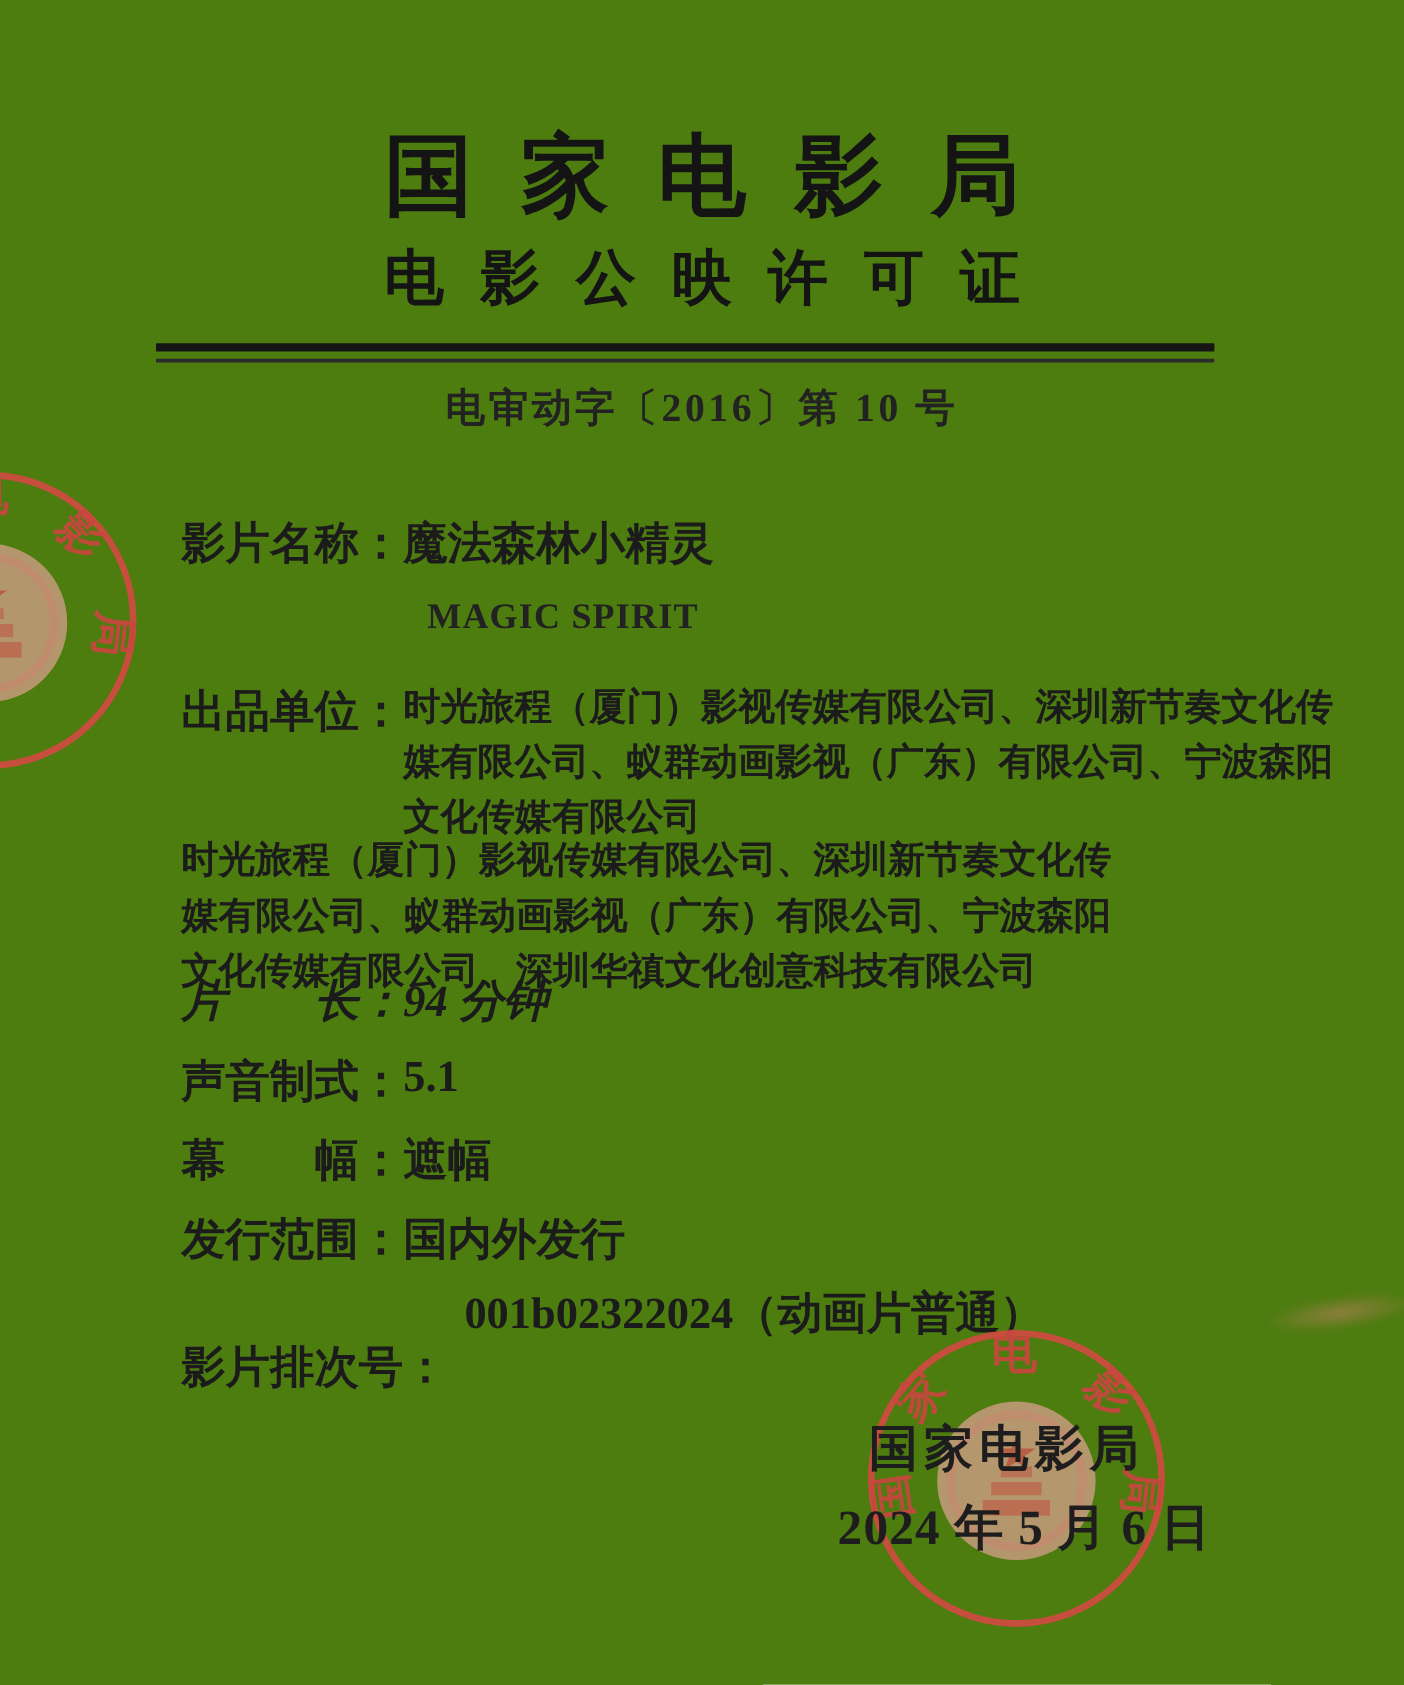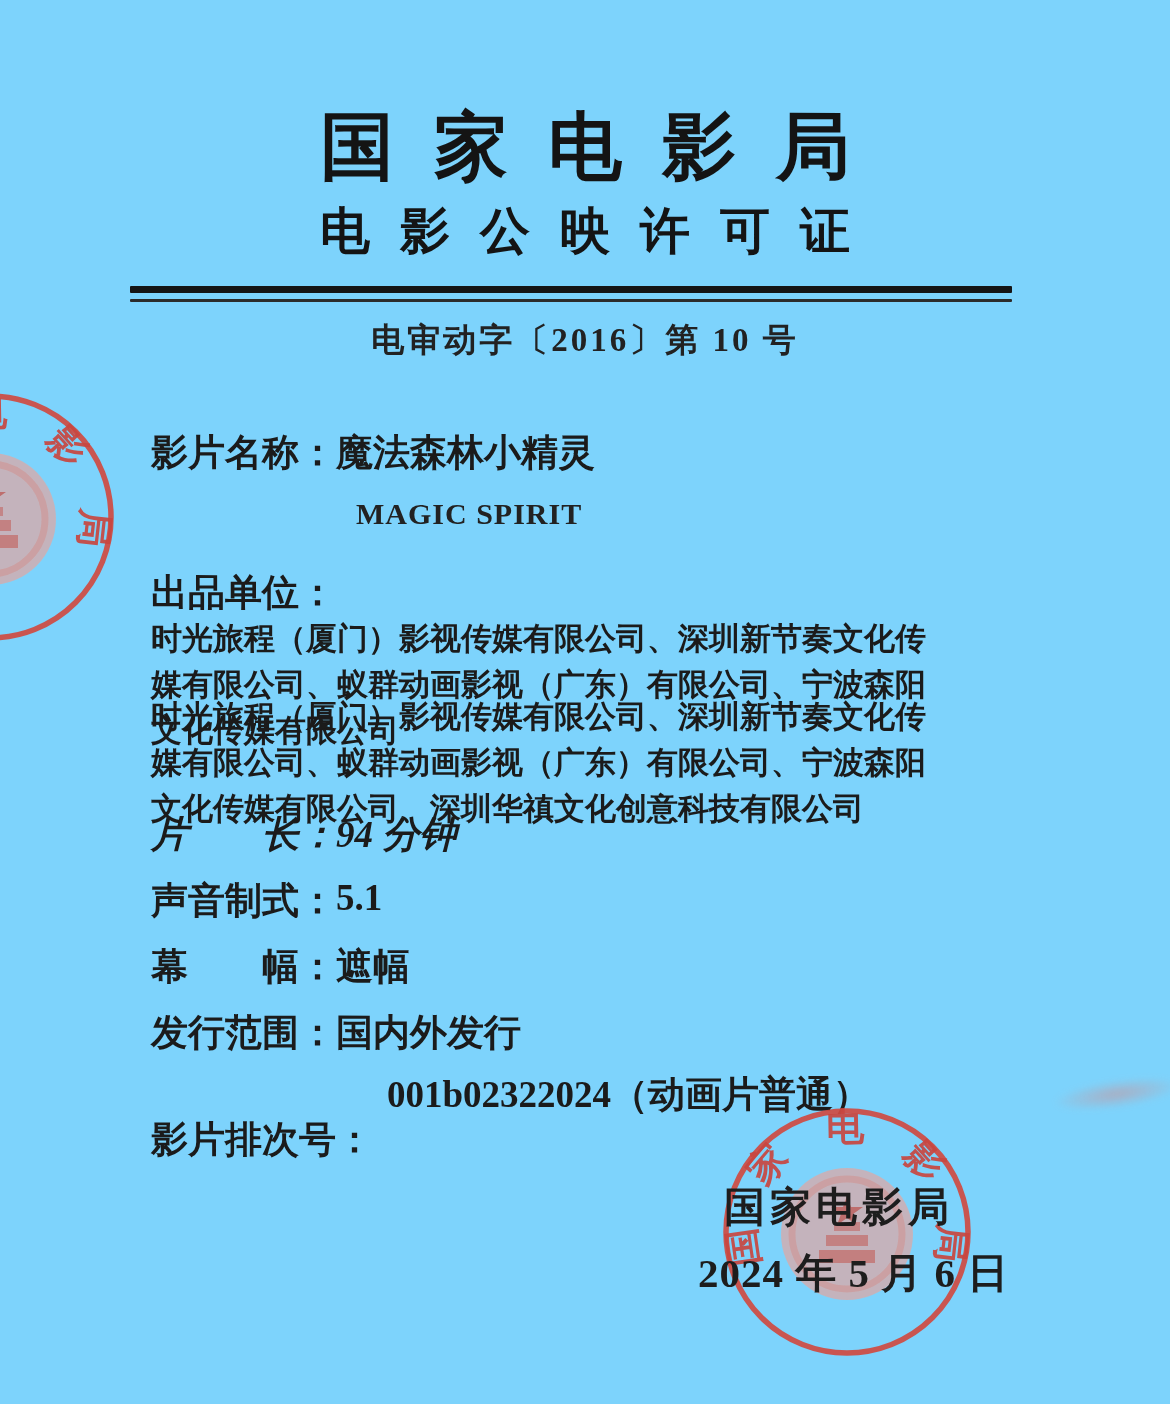--- a/index.html
+++ b/index.html
@@ -1,19 +1,19 @@
 <!DOCTYPE html>
 <html><head>
 <meta charset="utf-8">
 <style>
   html,body{margin:0;padding:0;}
   .page{
     position:relative;
     width:1170px;height:1404px;
-    background:#7dd3fc;
+    background:#4d7c0f;
     overflow:hidden;
     font-family:"Liberation Serif","DejaVu Serif",serif;
     color:#1b1b1b;
   }
   .title{
     position:absolute;left:0;width:100%;
     text-align:center;font-weight:bold;color:#141414;
     white-space:nowrap;
   }
   .title-1{top:98px;font-size:74px;letter-spacing:0.54em;text-indent:0.54em;}
@@ -27,21 +27,21 @@
     letter-spacing:3px;color:#222;
   }
   .row{
     position:absolute;left:151px;
     display:flex;align-items:flex-start;
     font-size:37px;font-weight:bold;color:#1b1b1b;
     white-space:nowrap;
   }
   .row .lbl{flex:0 0 auto;min-width:177px;}
   .row .val{flex:0 0 auto;}
-  .row-companies{font-size:31px;flex-direction:column;}
+  .row-companies{font-size:31px;}
   .row-companies .lbl{font-size:37px;min-width:177px;position:relative;top:2px;}
   .row-companies .val{line-height:46px;white-space:normal;width:775px;}
   .eng-title{
     position:absolute;left:356px;top:497px;
     font-size:30px;font-weight:bold;letter-spacing:1px;color:#222;
     font-family:"Liberation Serif","DejaVu Serif",serif;
   }
   .stamp{position:absolute;}
   .stamp-bottom{left:707px;top:1092px;}
   .stamp-left{left:-150px;top:377px;}

